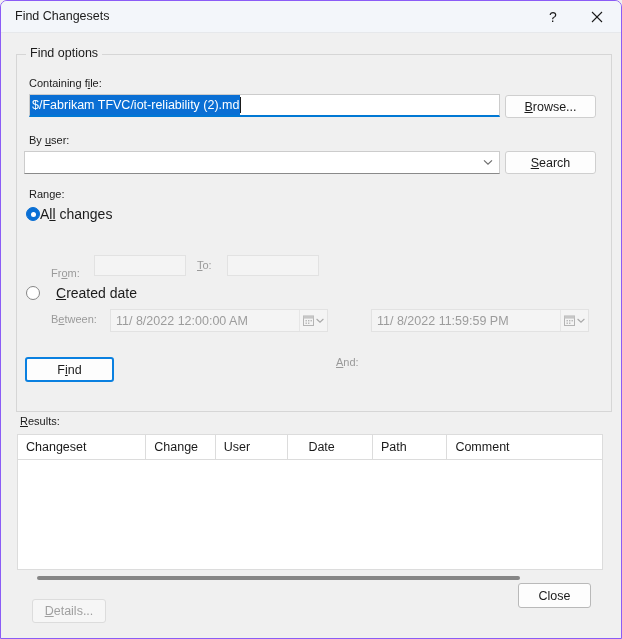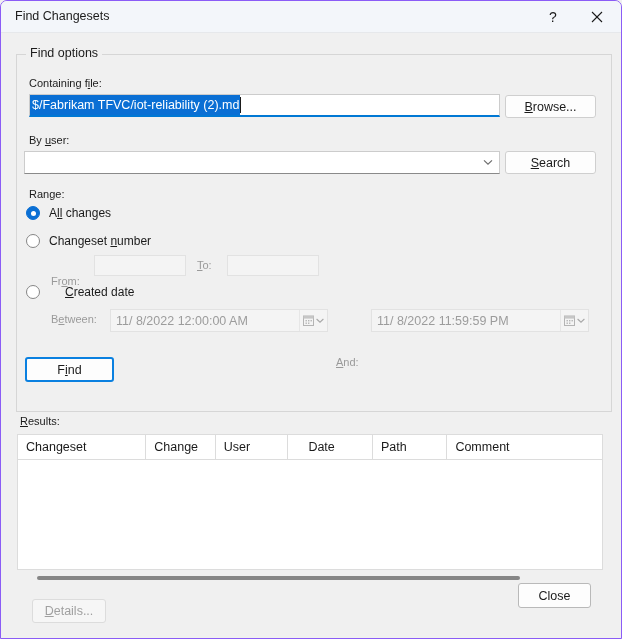--- a/index.html
+++ b/index.html
@@ -212,22 +212,21 @@
   .radio.checked::after {
     content: "";
     position: absolute;
     left: 50%; top: 50%;
     width: 5px; height: 5px;
     margin: -2.5px 0 0 -2.5px;
     border-radius: 50%;
     background: #ffffff;
   }
   .radio-label {
-    margin-left: 9px;
-    font-size: 12px;
+    font-size: 14px;
     color: #1b1b1b;
     white-space: nowrap;
   }
 
   #radio-all-changes      { left: 25px; top: 205px; }
   #radio-changeset-number { left: 25px; top: 233px; }
   #radio-created-date     { left: 25px; top: 284px; gap: 16px; }
 
   
   .input-disabled {
@@ -375,26 +374,22 @@
       <span>earch</span>
     </div>
 
   <div class="field-label" style="left:28px; top:187px;">Range:</div>
 
   <div class="radio-row" id="radio-all-changes">
     <span class="radio checked"></span>
     <span class="radio-label"><span>A</span><span class="acc">ll</span><span> changes</span></span>
   </div>
 
-  <div class="radio-row" id="radio-changeset-number">
-    <span class="radio"></span>
-    <span class="radio-label"><span>Changeset </span><span class="acc">n</span><span>umber</span></span>
-  </div>
-
-  <div class="field-label disabled" style="left:50px; top:274px;"><span>Fr</span><span class="acc">o</span><span>m:</span></div>
+
+  <div class="field-label disabled" style="left:50px; top:266px;"><span>Fr</span><span class="acc">o</span><span>m:</span></div>
 
   <div class="input-disabled" id="from-input">
       <span></span>
     </div>
 
   <div class="field-label disabled" style="left:196px; top:258px;"><span class="acc">T</span><span>o:</span></div>
 
   <div class="input-disabled" id="to-input">
       <span></span>
     </div>

